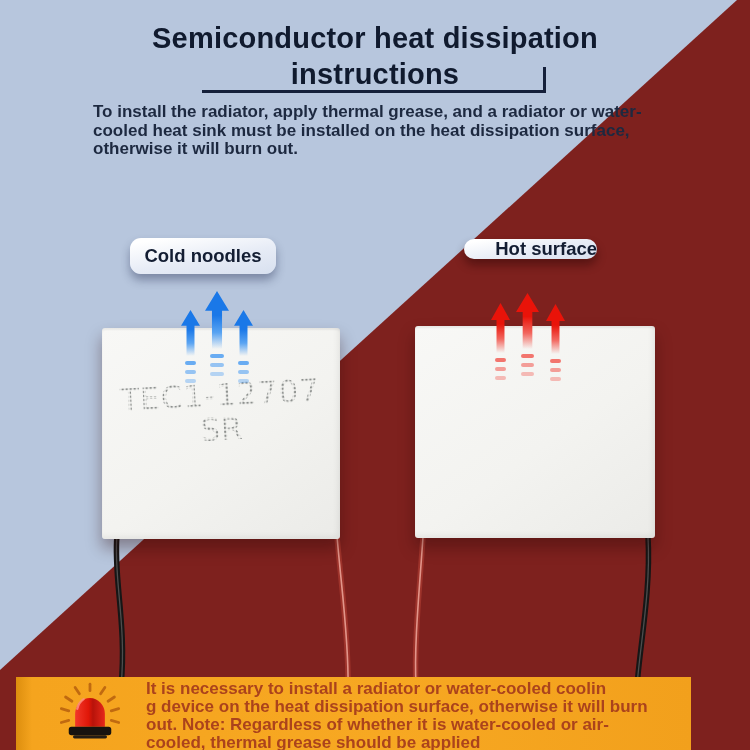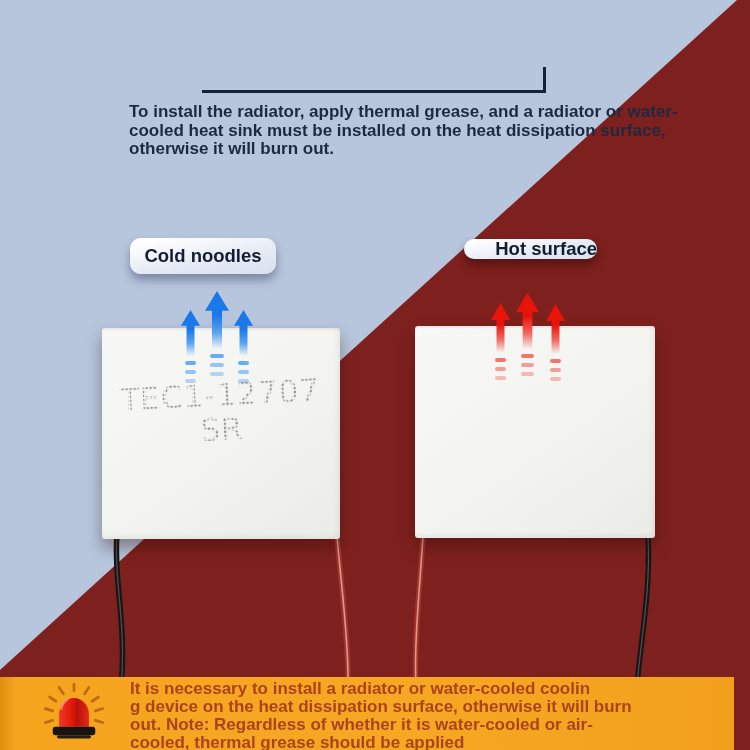--- a/index.html
+++ b/index.html
@@ -13,21 +13,21 @@
 
   
   .title { position:absolute; left:0; top:20px; width:750px; text-align:center;
            font-size:29px; line-height:36px; font-weight:bold; color:#101a2e;
            white-space:pre; letter-spacing:.2px; }
   .title-underline { position:absolute; left:202px; top:67px; width:344px; height:26px;
            border-bottom:3.5px solid #15203a; border-right:3.5px solid #15203a; }
 
   
   .intro { position:absolute; left:93px; top:103px; font-size:17px; line-height:18.5px;
-           font-weight:bold; color:#1d2940; white-space:pre;margin-left:36px; }
+           font-weight:bold; color:#1d2940; white-space:pre; }
 
   
   .pill { position:absolute; display:flex; align-items:center; justify-content:center;
           border-radius:11px; font-weight:bold; font-size:18.5px; color:#131d32;
           background:linear-gradient(170deg,#ffffff 10%,#e7ecf6 55%,#d8e0ef 100%); }
   .pill-cold { left:130px; top:238px; width:146px; height:36px;
                box-shadow:0 6px 10px rgba(25,35,70,.38); }
   .pill-hot  { left:464px; top:239px; width:133px; height:20px;
                box-shadow:0 6px 10px rgba(40,5,5,.45);justify-content:flex-end; }
 
@@ -59,33 +59,35 @@
   .arrow .dash { width:calc(var(--w)*.58); height:4px; border-radius:2px; margin-top:5px;
                  background:var(--c2); }
   .arrow .d1 { opacity:.9; } .arrow .d2 { opacity:.62; } .arrow .d3 { opacity:.42; }
   .cold { --c1:#1a78e8; --c2:#5aa4f2; }
   .hot  { --c1:#e91309; --c2:#f2675f; }
 
   
   .wires { position:absolute; inset:0; z-index:1; pointer-events:none; }
 
   
-  .footer { position:absolute; left:0; top:677px; width:734px; height:73px; z-index:6;
+  .footer { position:absolute; left:16px; top:677px; width:675px; height:73px; z-index:6;
             background:linear-gradient(90deg,#dd8e0e 0,#f5a41e 16px,#f7a822 55%,#f2a01c 100%); }
   .footer-note { position:absolute; left:130px; top:3px; font-size:17px; line-height:18px;
                  font-weight:bold; color:#ab431c; white-space:pre; }
   .siren { position:absolute; left:40px; top:3px; }
 </style>
 </head>
 <body>
 
 <div class="stage">
 
   <div class="bg-red"></div>
 
+  <h1 class="title">Semiconductor heat dissipation
+instructions</h1>
   <div class="title-underline"></div>
 
   <p class="intro">To install the radiator, apply thermal grease, and a radiator or water-
 cooled heat sink must be installed on the heat dissipation surface,
 otherwise it will burn out.</p>
 
   <div class="pill pill-cold">
     <span>Cold noodles</span>
   </div>
   <div class="pill pill-hot">

